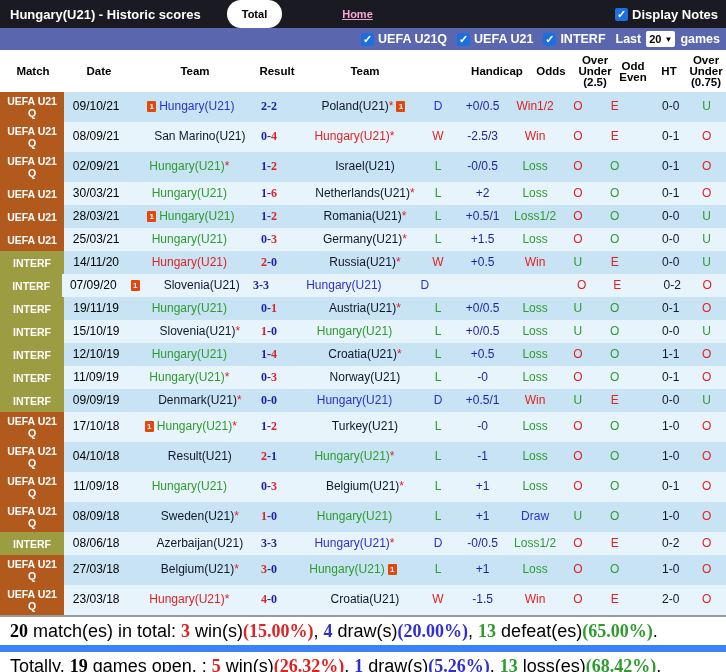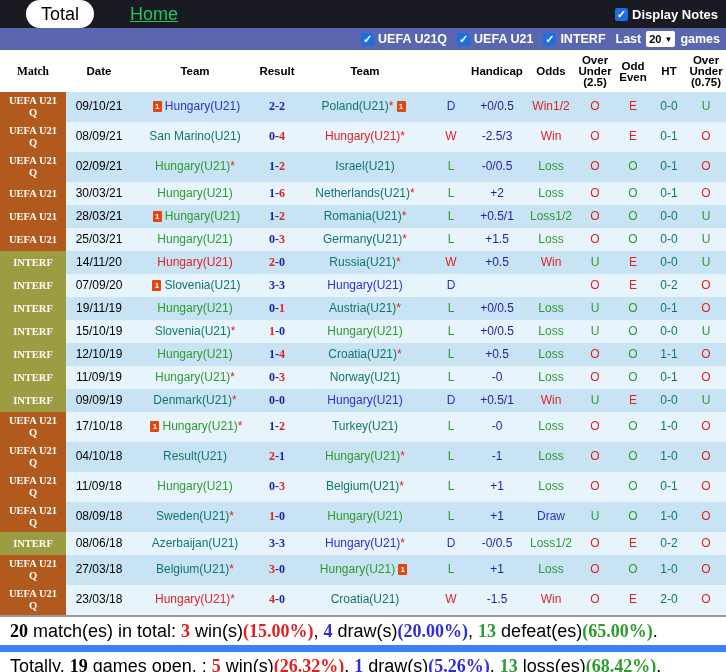--- a/index.html
+++ b/index.html
@@ -1,68 +1,69 @@
 <!DOCTYPE html>
 <html><head>
 <meta charset="utf-8">
 <style>
   html,body{margin:0;padding:0;background:#fff;}
   .page{width:726px;font-family:"Liberation Sans",sans-serif;color:#000;}
 
   
   .topbar{height:28px;background:#1a1a23;display:flex;align-items:center;color:#fff;}
   .page-title{font-weight:bold;font-size:13px;margin-left:10px;}
-  .tab{font-weight:normal;font-size:18px;cursor:pointer;border-radius:14px;}
+  .tab{font-weight:bold;font-size:11px;cursor:pointer;border-radius:14px;}
   .tab-total{background:#fff;color:#000;height:28px;display:flex;align-items:center;padding:0 15px;margin-left:26px;}
-  .tab-home{color:#22c55e;text-decoration:underline;margin-left:4px;padding-left:32px;}
+  .tab-home{color:#f9a8d4;text-decoration:underline;margin-left:28px;padding-left:32px;}
   .display-notes{margin-left:auto;margin-right:8px;display:flex;align-items:center;gap:4px;font-weight:bold;font-size:13px;}
   .checkbox{display:inline-block;width:13px;height:13px;background:#1d6fe0;color:#fff;font-size:11px;line-height:13px;text-align:center;border-radius:2px;cursor:pointer;flex:0 0 auto;}
 
   
   .filterbar{height:22px;background:#5a67ae;display:flex;align-items:center;justify-content:flex-end;color:#fff;font-weight:bold;font-size:12.5px;padding-right:6px;}
   .filter-item{display:flex;align-items:center;gap:4px;margin-left:10px;}
   .games-select{background:#fff;color:#000;font-size:11px;font-weight:bold;height:16px;display:inline-flex;align-items:center;gap:3px;padding:0 3px;margin:0 5px;border-radius:2px;cursor:pointer;}
   .games-select .arrow{font-size:8px;}
 
   
   .thead{display:flex;align-items:center;background:#fff;font-weight:bold;font-size:11.5px;line-height:11px;padding:5px 0 4px 0;text-align:center;}
   .thead .th{word-wrap:break-word;}
   .tbody{width:726px;}
   .tr{display:flex;align-items:center;min-height:23px;}
   .tr.tall{min-height:30px;}
   .tr.alt0{background:#c8e4f4;}
   .tr.alt1{background:#e7f4fc;}
   .td{font-size:12px;text-align:center;line-height:1.1;}
-  .w0{width:66px;font-family:Liberation Serif, serif;}.w1{width:66px;}.w2{width:126px;}.w3{width:38px;}.w4{width:138px;}
+  .w0{width:66px;}.w1{width:66px;}.w2{width:126px;}.w3{width:38px;}.w4{width:138px;}
   .w5{width:34px;}.w6{width:58px;}.w7{width:50px;}.w8{width:38px;}.w9{width:38px;}
   .w10{width:34px;}.w11{width:40px;}
   .badge{align-self:stretch;display:flex;align-items:center;justify-content:center;color:#fff;font-weight:bold;font-size:10.5px;line-height:12px;text-align:center;}
   .badge.orange{background:#b25a1d;}
   .badge.olive{background:#9c9c42;}
 
   .c-red{color:#e02222;}
   .c-green{color:#2e9b2e;}
   .c-blue{color:#2f2fd0;}
   .c-navy{color:#1f1f9f;}
-  .c-black{color:#0f766e;}
+  .c-black{color:#0f172a;margin-left:21px;}
   .bold{font-weight:bold;font-family:Liberation Serif, serif;}
 
   .redcard{display:inline-block;background:#e2470e;color:#fff;font-size:8px;font-weight:bold;width:9px;height:11px;line-height:11px;border-radius:1px;margin:0 3px;text-align:center;vertical-align:1px;}
 
   
   .summary{background:#fff;border-top:2px solid #9a9a9a;}
   .summary-line{font-size:18px;padding:4px 10px 3px 10px;}
   .summary-line + .summary-line{border-top:7px solid #3b82f6;}
 </style>
 </head>
 <body>
 
 <div class="page">
 
   <div class="topbar">
+    <span class="page-title">Hungary(U21) - Historic scores</span>
     <div class="tab tab-total">Total</div>
     <div class="tab tab-home">Home</div>
     <div class="display-notes">
       <span class="checkbox">✓</span>
       <span>Display Notes</span>
     </div>
   </div>
 
   <div class="filterbar">
     <span class="filter-item">

